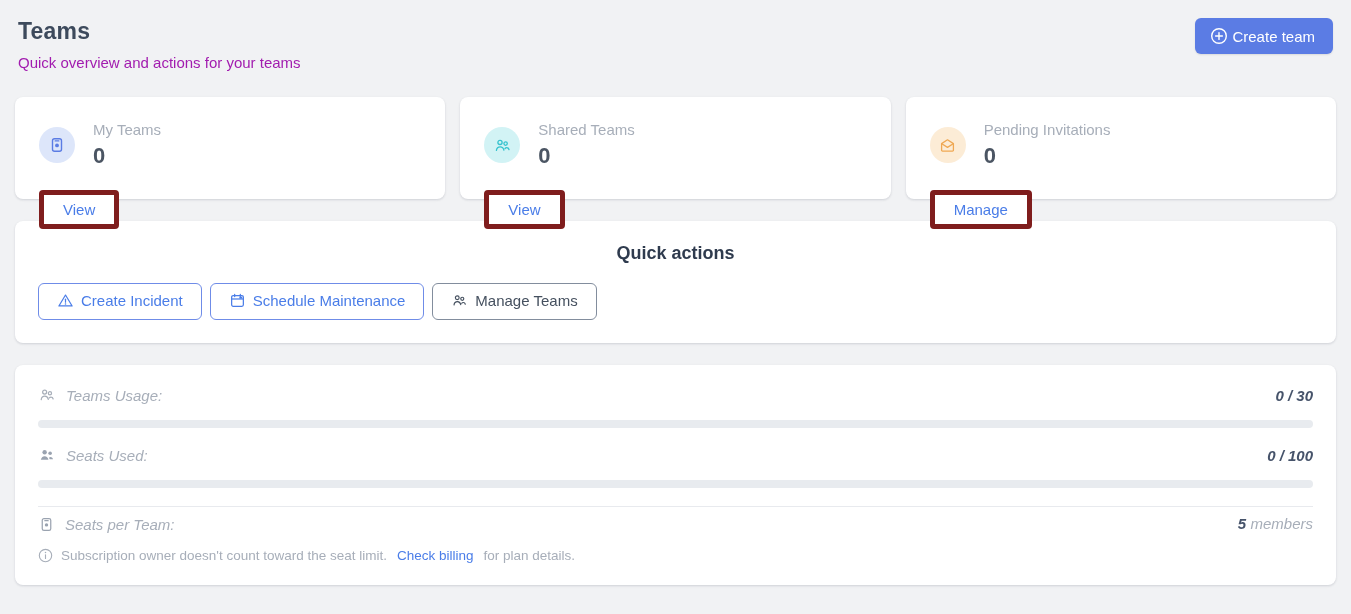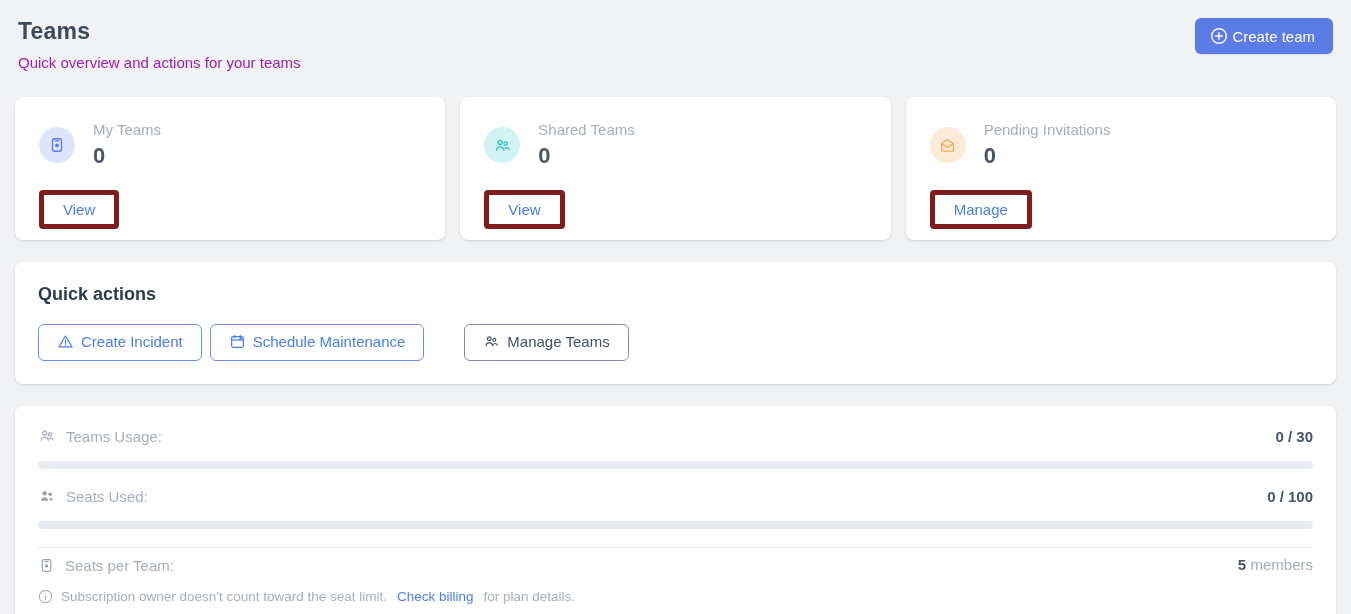--- a/index.html
+++ b/index.html
@@ -24,49 +24,49 @@
   }
 
   
   .card {
     background: #fff; border-radius: 8px;
     box-shadow: 0 1px 3px rgba(30,40,60,.1), 0 1px 2px rgba(30,40,60,.06);
   }
 
   
   .stats-row { display: flex; gap: 15px; margin-bottom: 22px; }
-  .stat-card { flex: 1; height: 143px; padding: 24px 24px 0 24px; }
+  .stat-card { flex: 1; height: 102px; padding: 24px 24px 0 24px; }
   .stat-top { display: flex; align-items: center; gap: 18px; }
   .icon-circle { width: 36px; height: 36px; border-radius: 50%; display: flex; align-items: center; justify-content: center; flex: none; }
   .icon-circle.blue   { background: #dde6fa; }
   .icon-circle.cyan   { background: #d2f3f5; }
   .icon-circle.orange { background: #fcecd6; }
   .stat-label { font-size: 15px; color: #a7aeb9; }
   .stat-value { font-size: 22px; font-weight: bold; color: #4b5563; margin-top: 5px; }
   .btn-outline-sm {
     margin-top: 21px; background: #fff; border: 5px solid #7f1d1d; color: #4a7de8;
     font-size: 15px; padding: 6px 19px; border-radius: 4px; cursor: pointer;
     font-family: "Liberation Sans", sans-serif;
   }
 
   
   .quick-card { padding: 22px 23px 23px 23px; margin-bottom: 22px; }
-  .quick-title { font-size: 18px; font-weight: bold; color: #2f3b4e; margin-bottom: 19px; }
+  .quick-title { font-size: 18px; font-weight: bold; color: #2f3b4e; margin-bottom: 19px; text-align: center; }
   .actions-row { display: flex; gap: 8px; }
   .btn-action {
     display: flex; gap: 7px; background: #fff;
     font-size: 15px; padding: 8px 18px; border-radius: 6px; cursor: pointer;
     font-family: "Liberation Sans", sans-serif; height: 37px;
   }
   .btn-action.blue { border: 1px solid #6f8ce8; color: #4a7de8; }
-  .btn-action.gray { border: 1px solid #828d9d; color: #45505f; margin-left: 32px; }
+  .btn-action.gray { border: 1px solid #828d9d; color: #45505f; }
 
   
   .usage-card { padding: 21px 23px 22px 23px; }
-  .usage-row { display: flex; justify-content: space-between; align-items: flex-end; }
+  .usage-row { display: flex; justify-content: space-between; align-items: flex-end; font-style: italic; }
   .usage-label { display: flex; align-items: center; gap: 10px; font-size: 15px; color: #a7aeb9; }
   .usage-value { font-size: 15px; font-weight: bold; color: #46536a; }
   .progress-track { height: 8px; background: #e8ebef; border-radius: 4px; margin: 16px 0 18px 0; overflow: hidden; }
   .progress-fill { height: 100%; background: #5b7ce4; border-radius: 4px; width: 0; }
   .usage-divider { border: none; border-top: 1px solid #e8eaee; margin: 1px 0 0 0; }
   .seats-row { margin-top: 8px; }
   .seats-value-num { font-size: 15px; font-weight: bold; color: #46536a; }
   .seats-value-unit { font-size: 15px; color: #a7aeb9; }
   .note-row { display: flex; align-items: center; gap: 8px; margin-top: 15px; font-size: 13.5px; color: #a7aeb9; }
   .note-link { color: #4a7de8; text-decoration: none; cursor: pointer; margin: 0 2px; }

